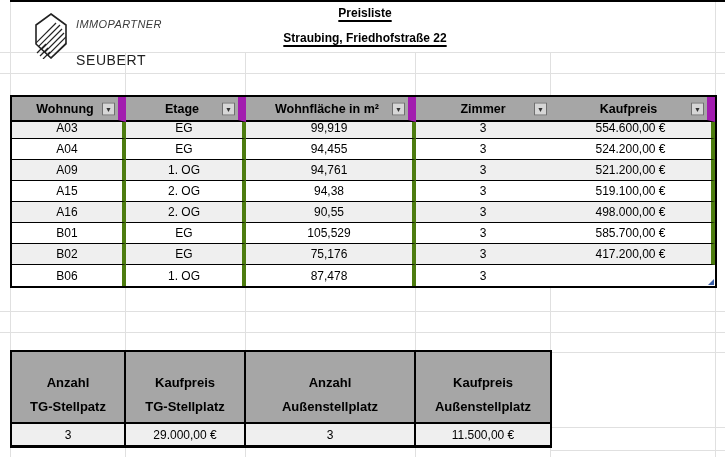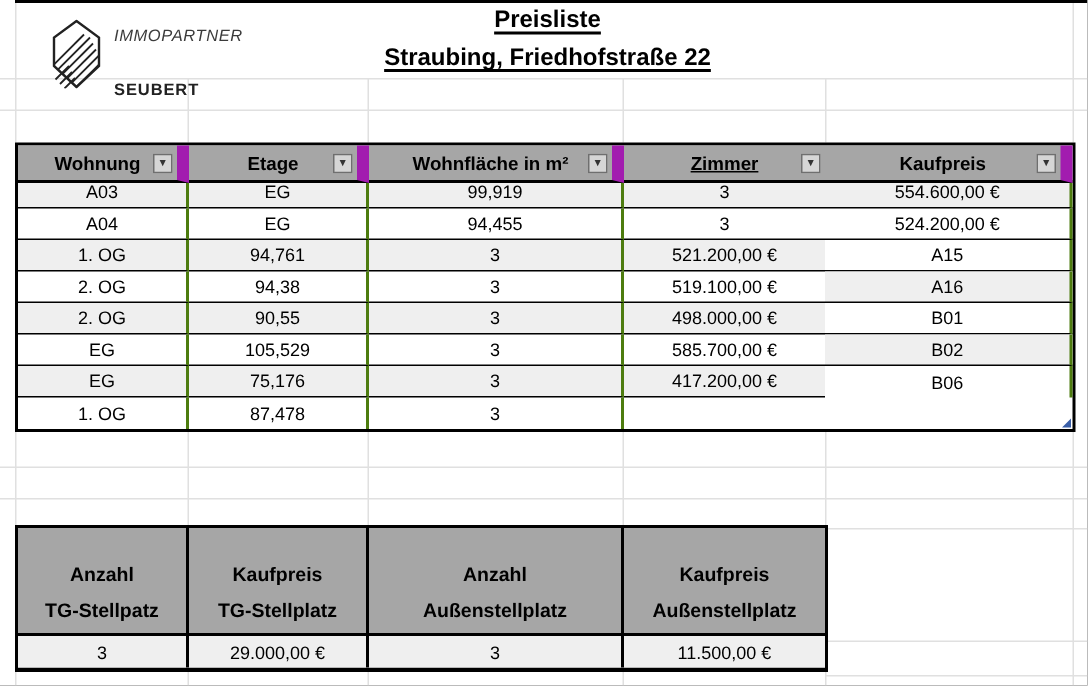--- a/index.html
+++ b/index.html
@@ -11,50 +11,50 @@
   }
   .gridline { position:absolute; background:#e0e0e0; }
   .gridline.v { width:1px; }
   .gridline.h { height:1px; }
   .top-border { position:absolute; left:10px; top:0; width:715px; height:2px; background:#000; }
 
   
   .logo { position:absolute; left:34px; top:4px; display:flex; align-items:center; gap:8px; }
   .logo-text { display:flex; flex-direction:column; line-height:13px; padding-top:14px; }
   .logo-line1 { font-size:11px; color:#3b3b3b; letter-spacing:0.4px;font-style:italic; }
-  .logo-line2 { font-size:11px; color:#222; font-weight:bold; letter-spacing:0.6px;margin-top:23px; }
+  .logo-line2 { font-size:14px; color:#222; font-weight:normal; letter-spacing:0.6px;margin-top:23px; }
 
   
   .title { position:absolute; left:130px; top:1px; width:470px; text-align:center; }
   .title div {
-    font-size:16px; font-weight:bold; color:#000; line-height:25px;
+    font-size:12px; font-weight:bold; color:#000; line-height:25px;
     text-decoration:underline; text-underline-offset:3px; text-decoration-thickness:2px;
   }
 
   
   .price-table {
     position:absolute; left:10px; top:95px; width:707px;
     border:2px solid #000; background:#fff;
     display:grid; grid-template-columns:114px 120px 170px 134px 1fr;
     grid-auto-rows:21px;
   }
   .price-table .hcell {
     height:25px; background:#a6a6a6; border-right:8px solid #a21caf; border-bottom:2px solid #000;
     display:flex; align-items:center; justify-content:center; position:relative;
     font-size:12.5px; font-weight:bold; color:#000;
   }
-  .price-table .hcell:nth-child(5n) { border-right:none;text-decoration:underline; }
+  .price-table .hcell:nth-child(5n) { border-right:none; }
   .filter-btn {
     position:absolute; right:3px; top:50%; transform:translateY(-50%);
     width:13px; height:13px; background:#d6d6d6; border:1px solid #6f6f6f;
     display:flex; align-items:center; justify-content:center;
     font-size:8px; color:#333; line-height:1; cursor:pointer;
   }
   .price-table .cell {
-    border-right:2px solid #4d7c0f; border-bottom:1px solid #000;
+    border-right:4px solid #4d7c0f; border-bottom:1px solid #000;
     display:flex; align-items:center; justify-content:center;
     font-size:12px; color:#000;
   }
   .price-table .cell:nth-child(5n) { border-right:none; }
   .price-table .cell.lastrow { border-bottom:none; }
   .price-table .cell.band { background:#efefef; }
   .resize-handle {
     position:absolute; right:1px; bottom:1px; width:0; height:0;
     border-left:6px solid transparent; border-bottom:6px solid #3a5fa8;
   }
@@ -160,20 +160,21 @@
       <div class="cell band">A03</div>
       <div class="cell band">EG</div>
       <div class="cell band">99,919</div>
       <div class="cell band">3</div>
       <div class="cell band">554.600,00 €</div>
       <div class="cell">A04</div>
       <div class="cell">EG</div>
       <div class="cell">94,455</div>
       <div class="cell">3</div>
       <div class="cell">524.200,00 €</div>
+      <div class="cell band">A09</div>
       <div class="cell band">1. OG</div>
       <div class="cell band">94,761</div>
       <div class="cell band">3</div>
       <div class="cell band">521.200,00 €</div>
       <div class="cell">A15</div>
       <div class="cell">2. OG</div>
       <div class="cell">94,38</div>
       <div class="cell">3</div>
       <div class="cell">519.100,00 €</div>
       <div class="cell band">A16</div>

